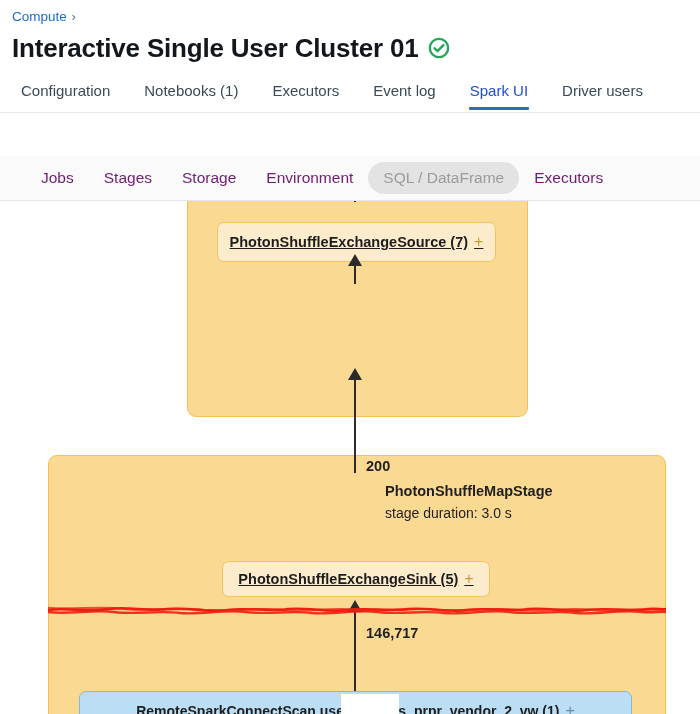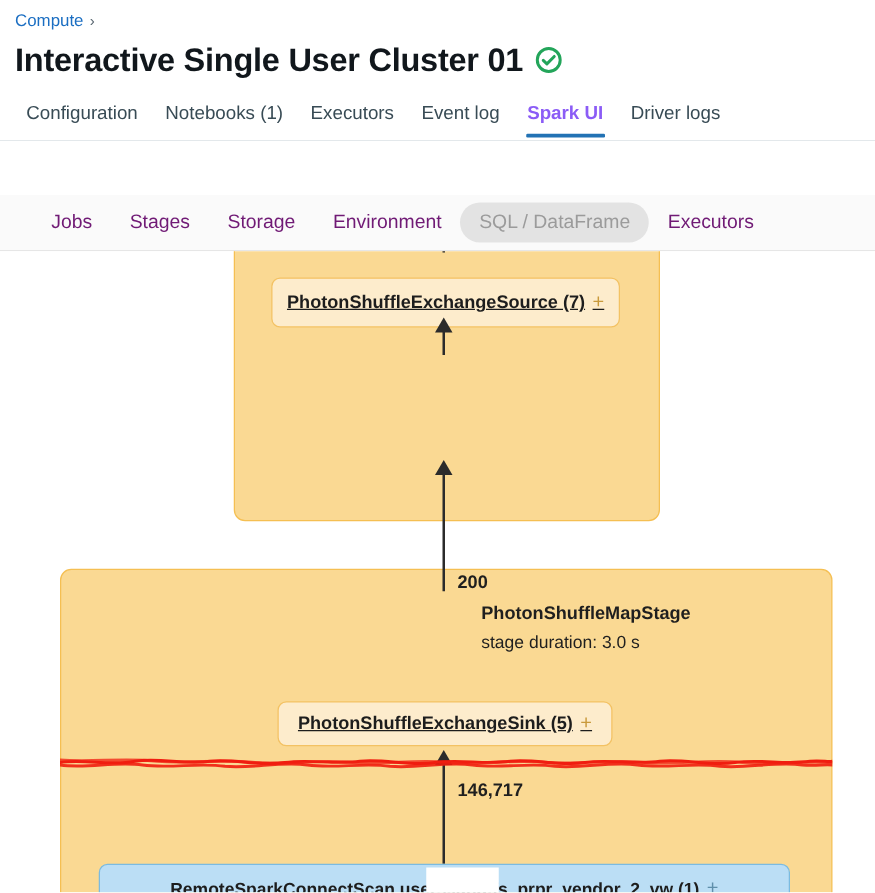--- a/index.html
+++ b/index.html
@@ -61,34 +61,34 @@
 
   
   .tabs {
     position: absolute;
     left: 10px;
     top: 80px;
     right: 17px;
     height: 33px;
     display: flex;
     align-items: flex-start;
-    gap: 0;
+    gap: 12px;
     white-space: nowrap;
   }
   .tab {
     font-size: 15px;
     color: #384b55;
     padding: 0 11px 8px 11px;
     cursor: pointer;
     position: relative;
     line-height: 22px;
   }
   .tab.active {
-    color: #8b5cf6;
-    font-weight: bold;
+    color: #1d4ed8;
+    font-weight: normal;
   }
   .tab.active::after {
     content: "";
     position: absolute;
     left: 10px;
     right: 10px;
     bottom: 0;
     height: 3px;
     background: #2272b4;
     border-radius: 1px;
@@ -322,21 +322,21 @@
     </svg>
   </span>
 </div>
 
 <div class="tabs">
   <div class="tab">Configuration</div>
   <div class="tab">Notebooks (1)</div>
   <div class="tab">Executors</div>
   <div class="tab">Event log</div>
   <div class="tab active">Spark UI</div>
-  <div class="tab">Driver logs</div>
+  <div class="tab">Driver users</div>
 </div>
 <div class="tabs-rule"></div>
 
 <div class="spark-frame">
   <div class="spark-gap"></div>
 
   <div class="spark-nav">
     <div class="spark-tab">Jobs</div>
     <div class="spark-tab">Stages</div>
     <div class="spark-tab">Storage</div>

